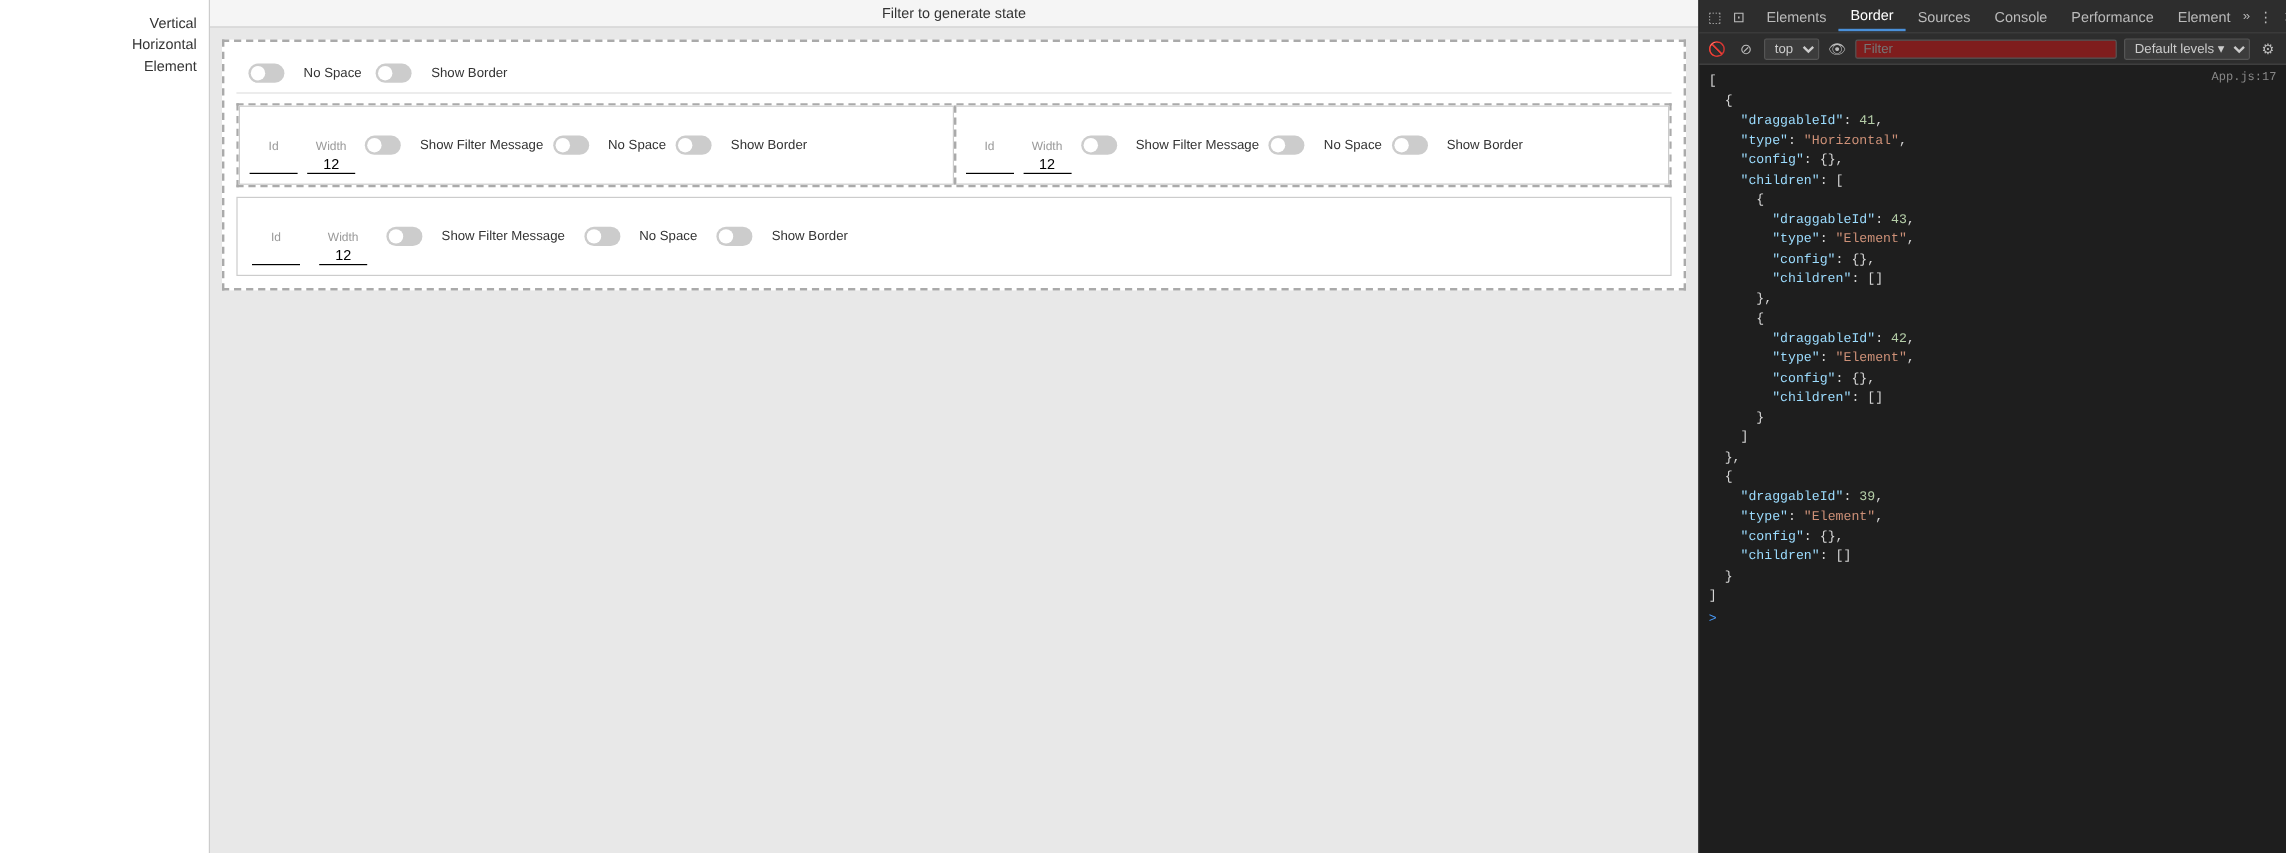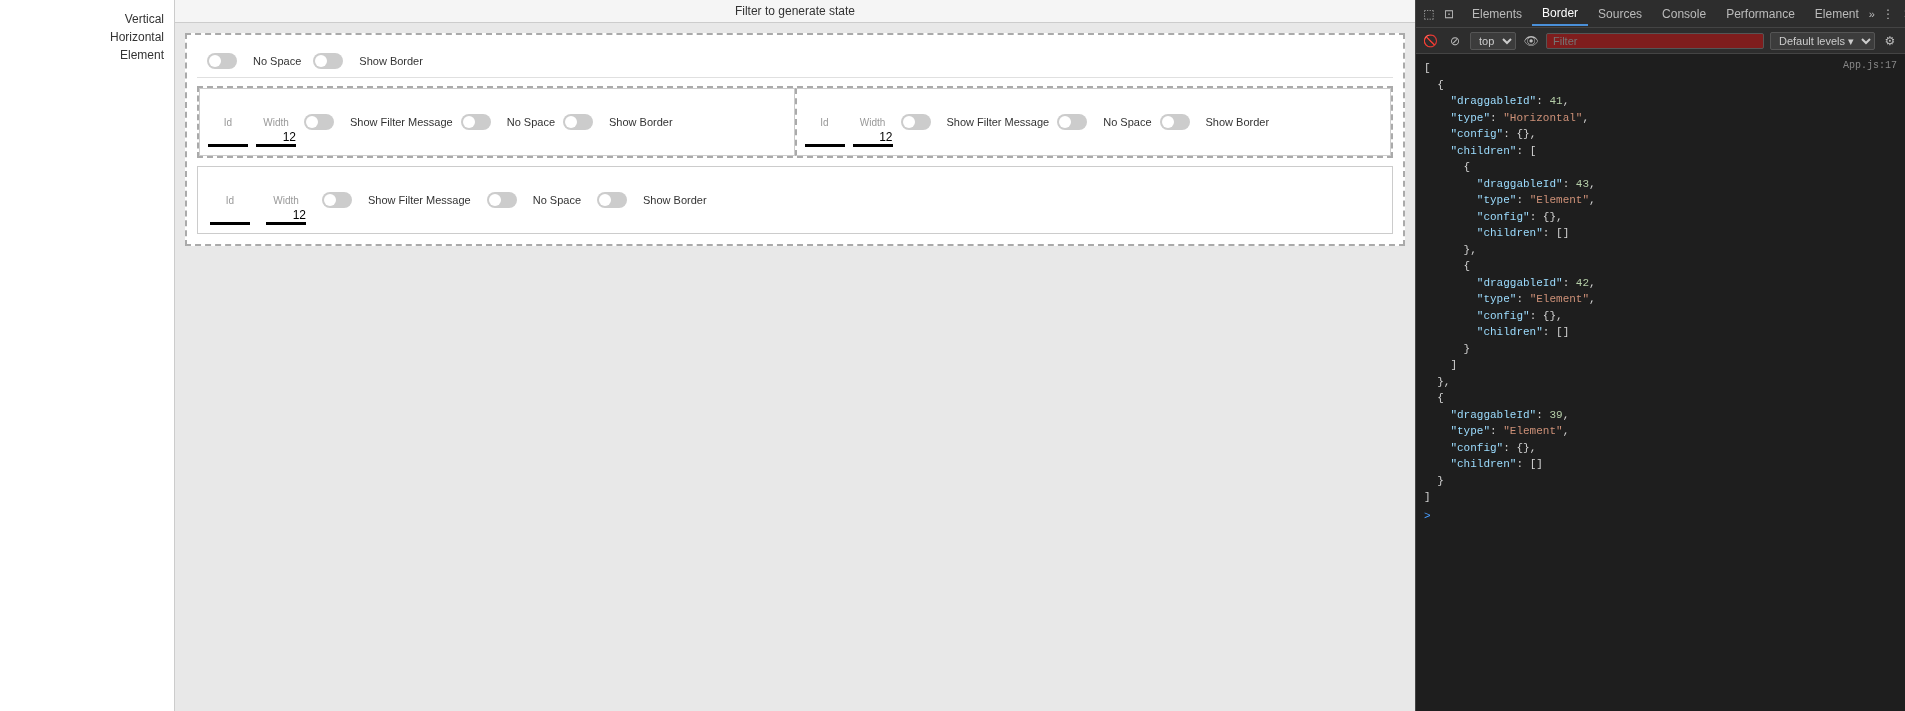--- a/index.html
+++ b/index.html
@@ -137,24 +137,24 @@
       align-items: center;
       gap: 2px;
     }
     .field-label {
       font-size: 10px;
       color: #999;
       margin-top: 20px;
     }
     .field-input {
       border: none;
-      border-bottom: 3px solid #000000;
+      border-bottom: 1px solid #000000;
       width: 40px;
       font-size: 12px;
-      text-align: right;
+      text-align: center;
       background: transparent;
       outline: none;
     }
 
     
     .devtools-panel {
       width: 490px;
       min-width: 490px;
       background: #1e1e1e;
       display: flex;

